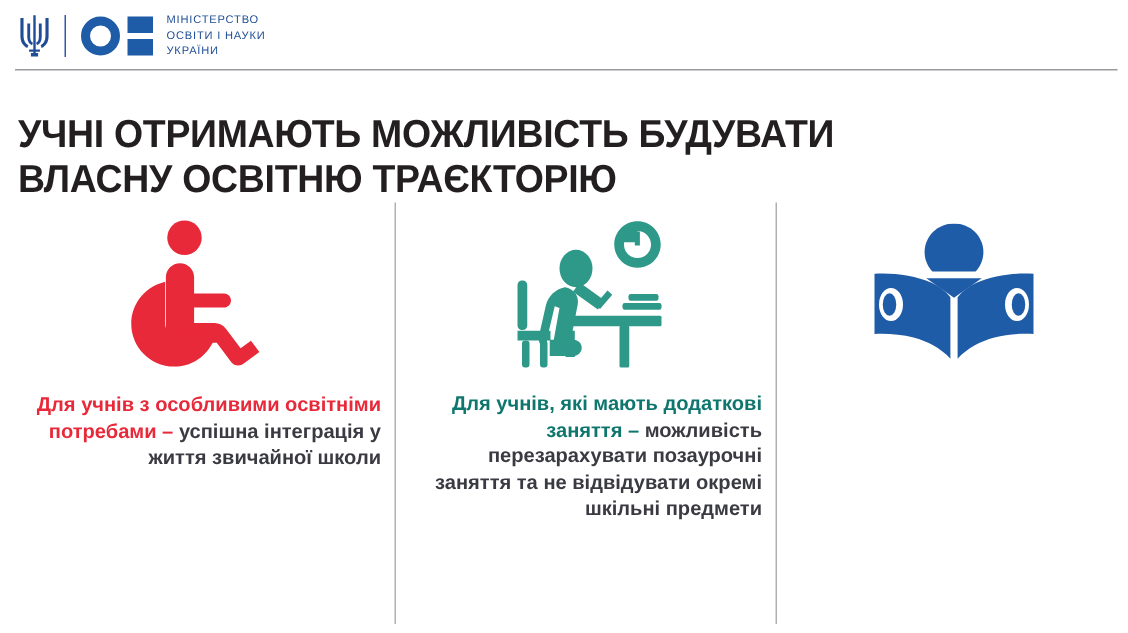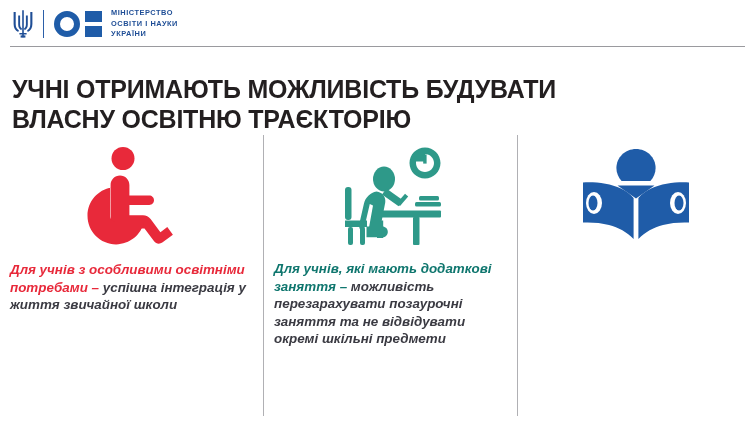--- a/index.html
+++ b/index.html
@@ -66,21 +66,21 @@
   .logo-bars i {
     display: block;
     width: 17px;
     height: 11px;
     background: #1f5ca8;
   }
   .logo-text {
     margin-left: 9px;
     color: #1f4e96;
     font-size: 7.4px;
-    font-weight: bold;
+    font-weight: normal;
     line-height: 10.4px;
     letter-spacing: 0.55px;
     text-transform: uppercase;
     white-space: nowrap;
   }
   .header-rule {
     position: absolute;
     left: 10px;
     top: 46px;
     width: 735px;
@@ -118,22 +118,21 @@
     width: 1px;
     height: 281px;
     background: #b0b0b4;
   }
   .vdiv.d1 { left: 263px; }
   .vdiv.d2 { left: 517px; }
 
   .col {
     position: absolute;
     top: 0;
-    text-align: left;
-    font-style: italic;
+    text-align: right;
   }
   .col.c1 { left: 8px;   width: 248px; }
   .col.c2 { left: 272px; width: 238px; }
   .col.c3 { left: 527px; width: 218px; }
 
   .icon-wrap {
     height: 128px;
     display: flex;
     align-items: center;
     justify-content: center;

